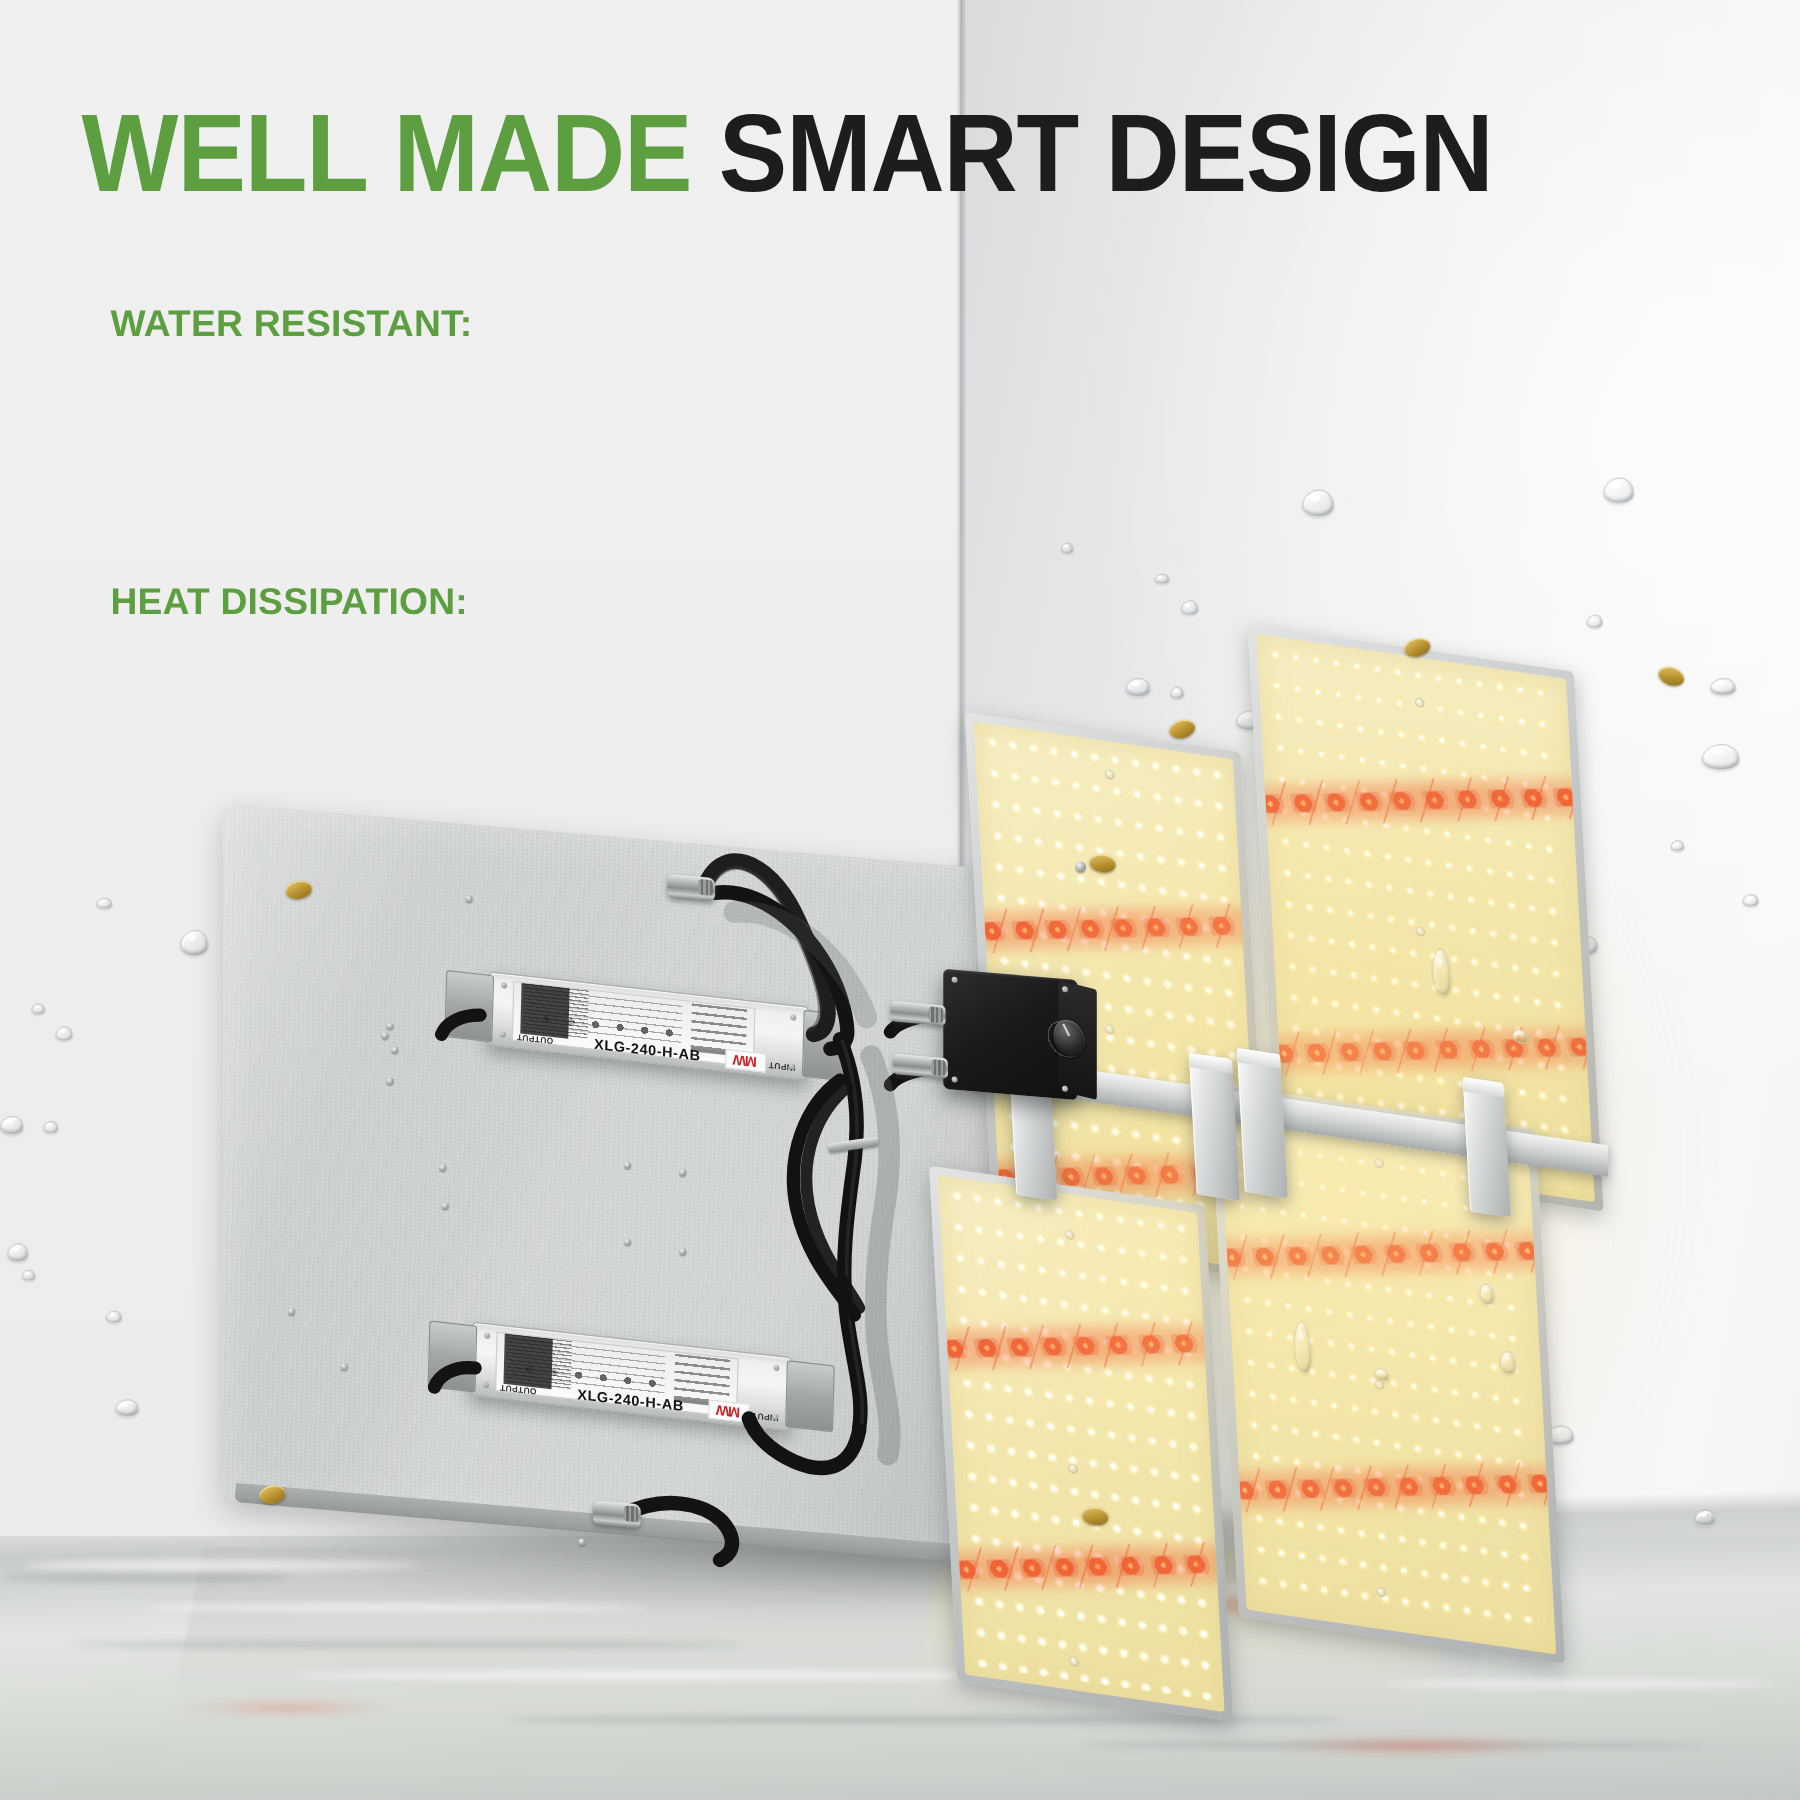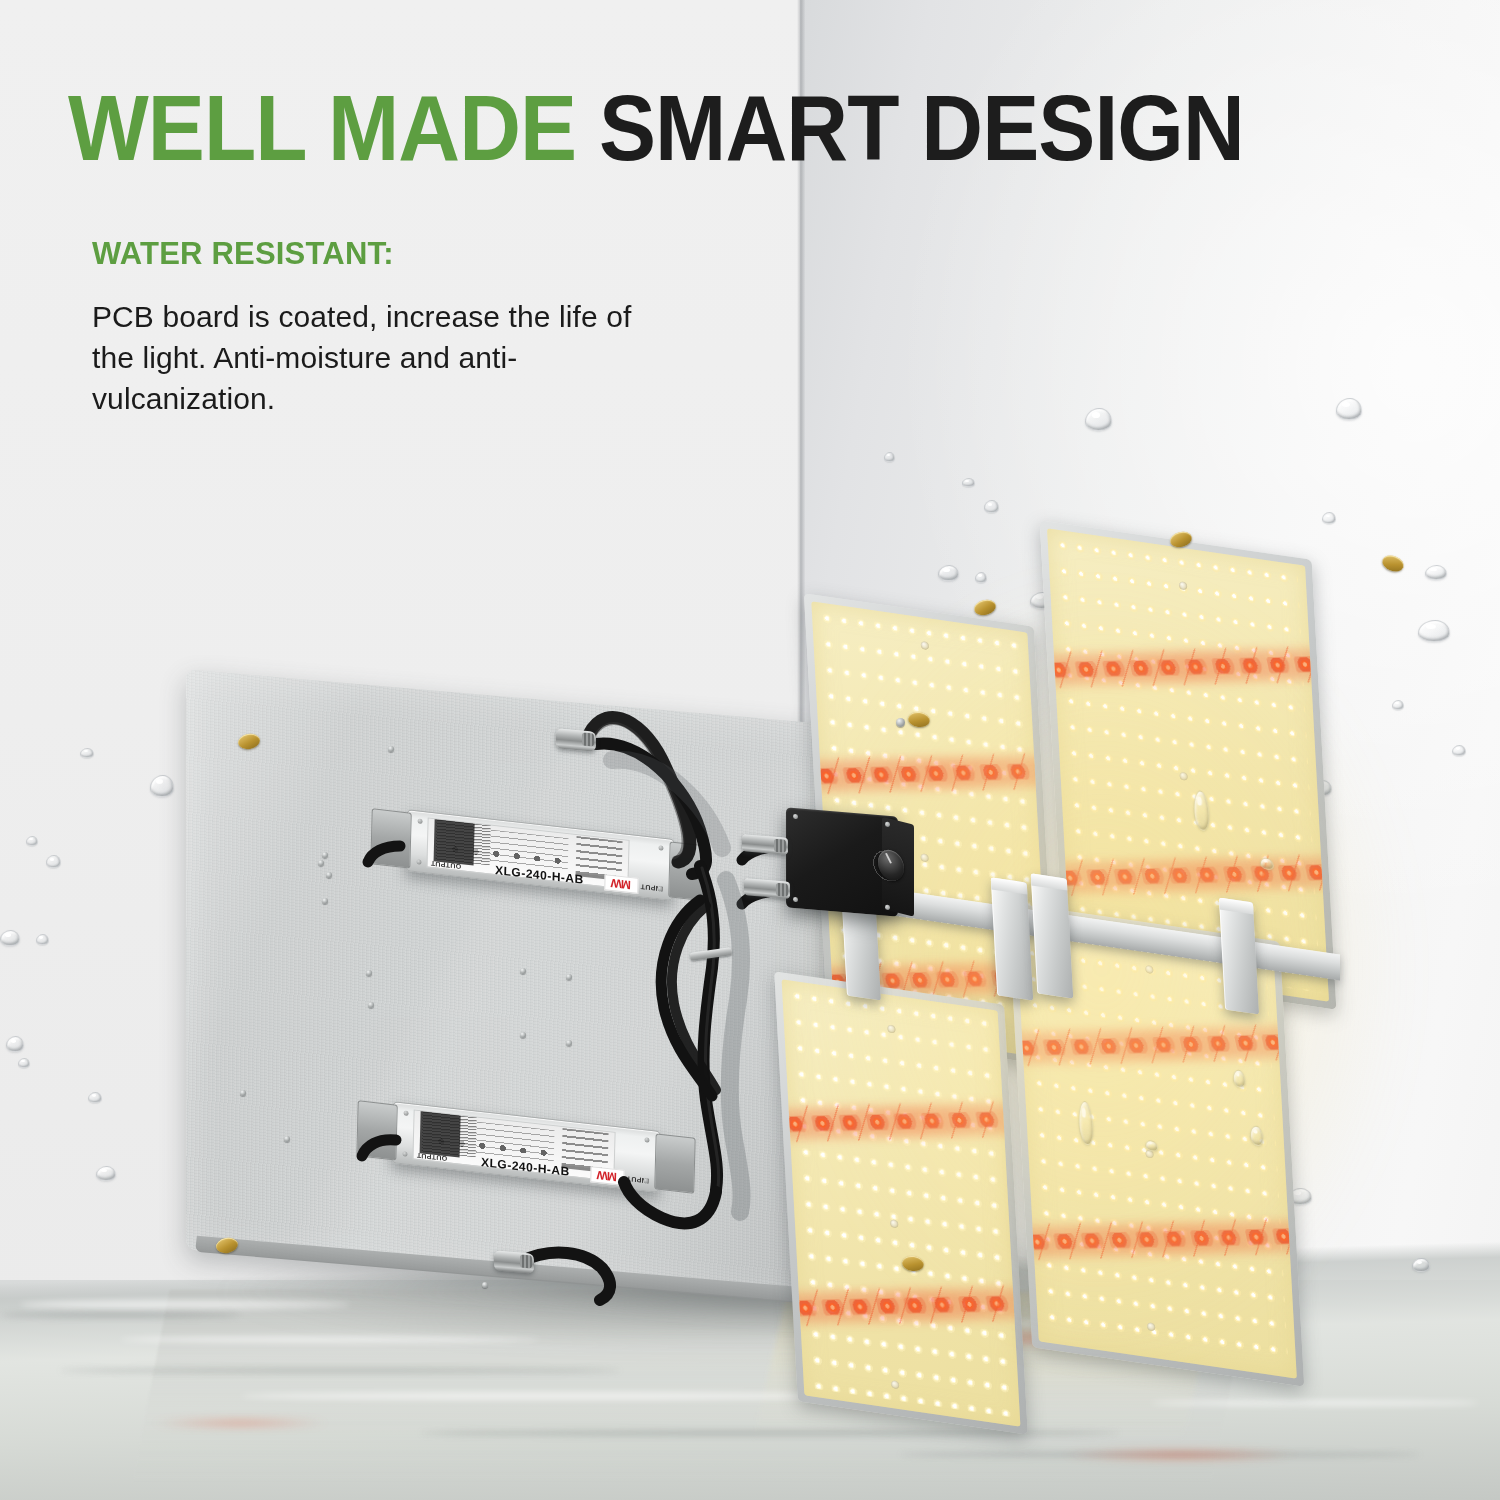--- a/index.html
+++ b/index.html
@@ -80,21 +80,21 @@
     position:absolute; left:68px; top:82px; width:1390px;
     font-size:92px; line-height:1.0; font-weight:700;
     letter-spacing:-1px; white-space:nowrap;
     transform:scaleX(.93); transform-origin:left center;
   }
   .hl-green{ color:#5d9e41; }
   .hl-dark{ color:#1d1d1d; }
 
   
   .block{ position:absolute; left:92px; width:560px; }
-  .block-1{ top:236px; }
+  .block-1{ top:252px; }
   .block-2{ top:484px; }
   .b-head{
     color:#5d9e41; font-size:31px; font-weight:700; letter-spacing:.2px;
     margin-bottom:24px;
   }
   .b-body{
     color:#1b1b1b; font-size:30px; line-height:1.37; font-weight:400;
     letter-spacing:.1px;
   }
 
@@ -640,17 +640,17 @@
   <div class="connector" style="left:744px; top:880px;"></div>
 
 </div>
 
 <div class="headline">
   <span class="hl-green">WELL MADE</span><span> </span><span class="hl-dark">SMART DESIGN</span>
 </div>
 
 <div class="block block-1">
   <div class="b-head">WATER RESISTANT:</div>
-  <div class="b-body">PCB board is coated, increase the life of the light. Anti-moisture and anti-vulcanization.</div>
 </div>
 
 <div class="block block-2">
+  <div class="b-head">HEAT DISSIPATION:</div>
 </div>
 
 </body></html>

